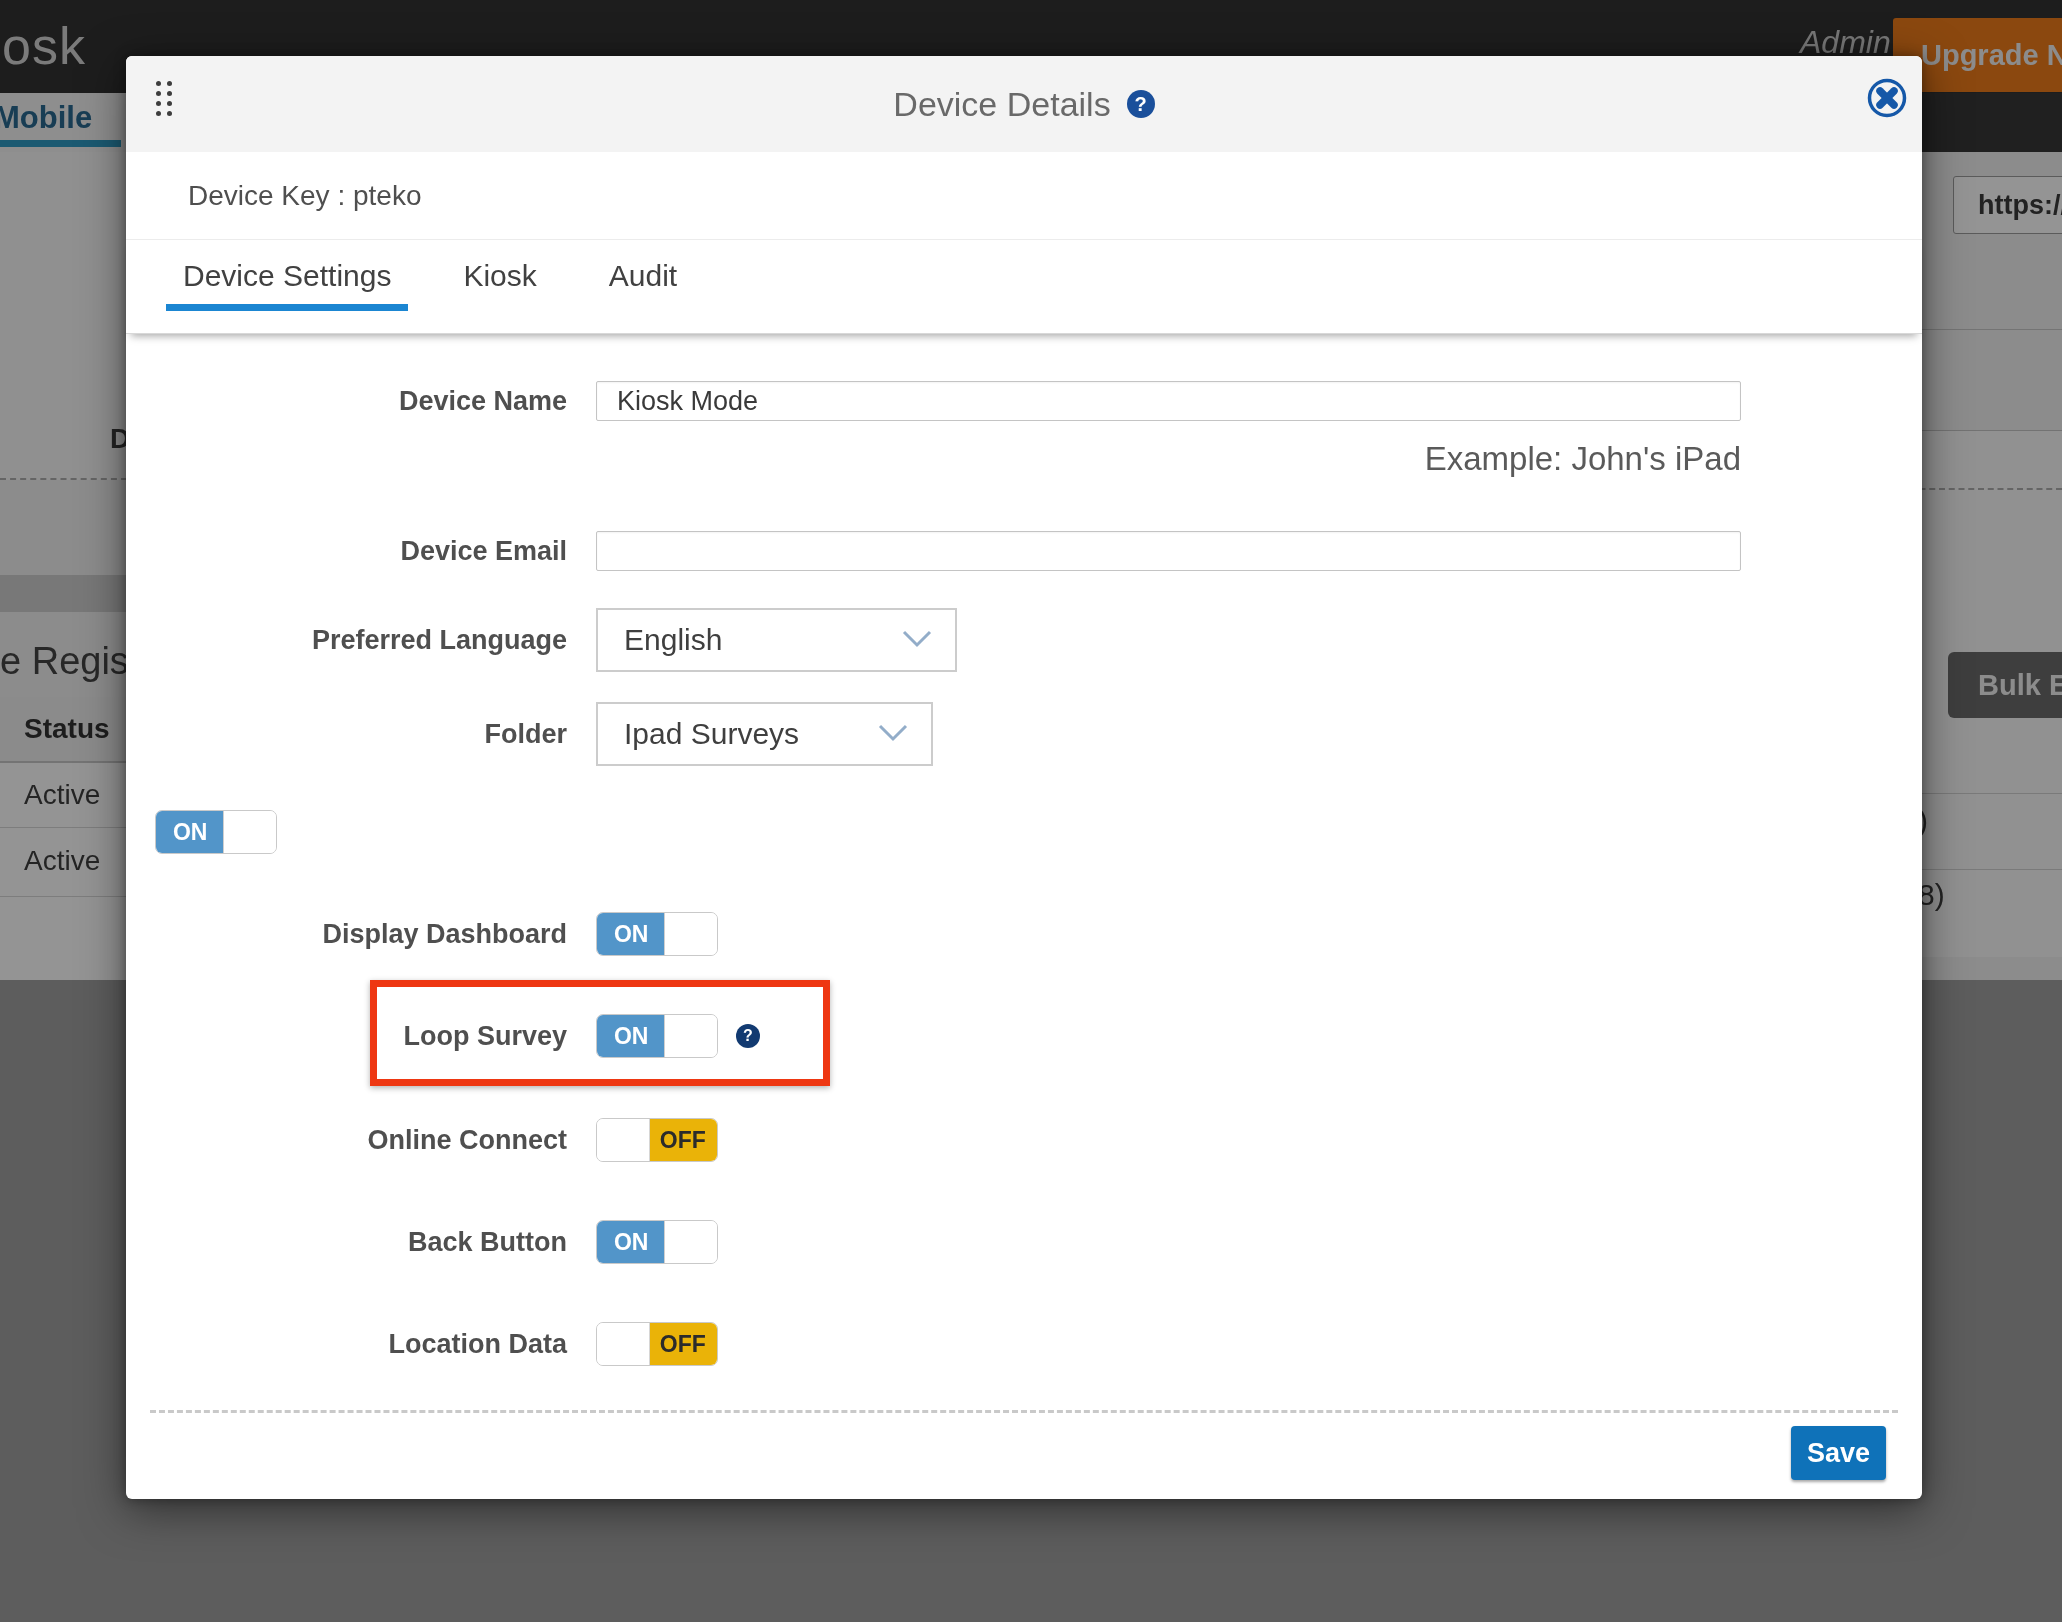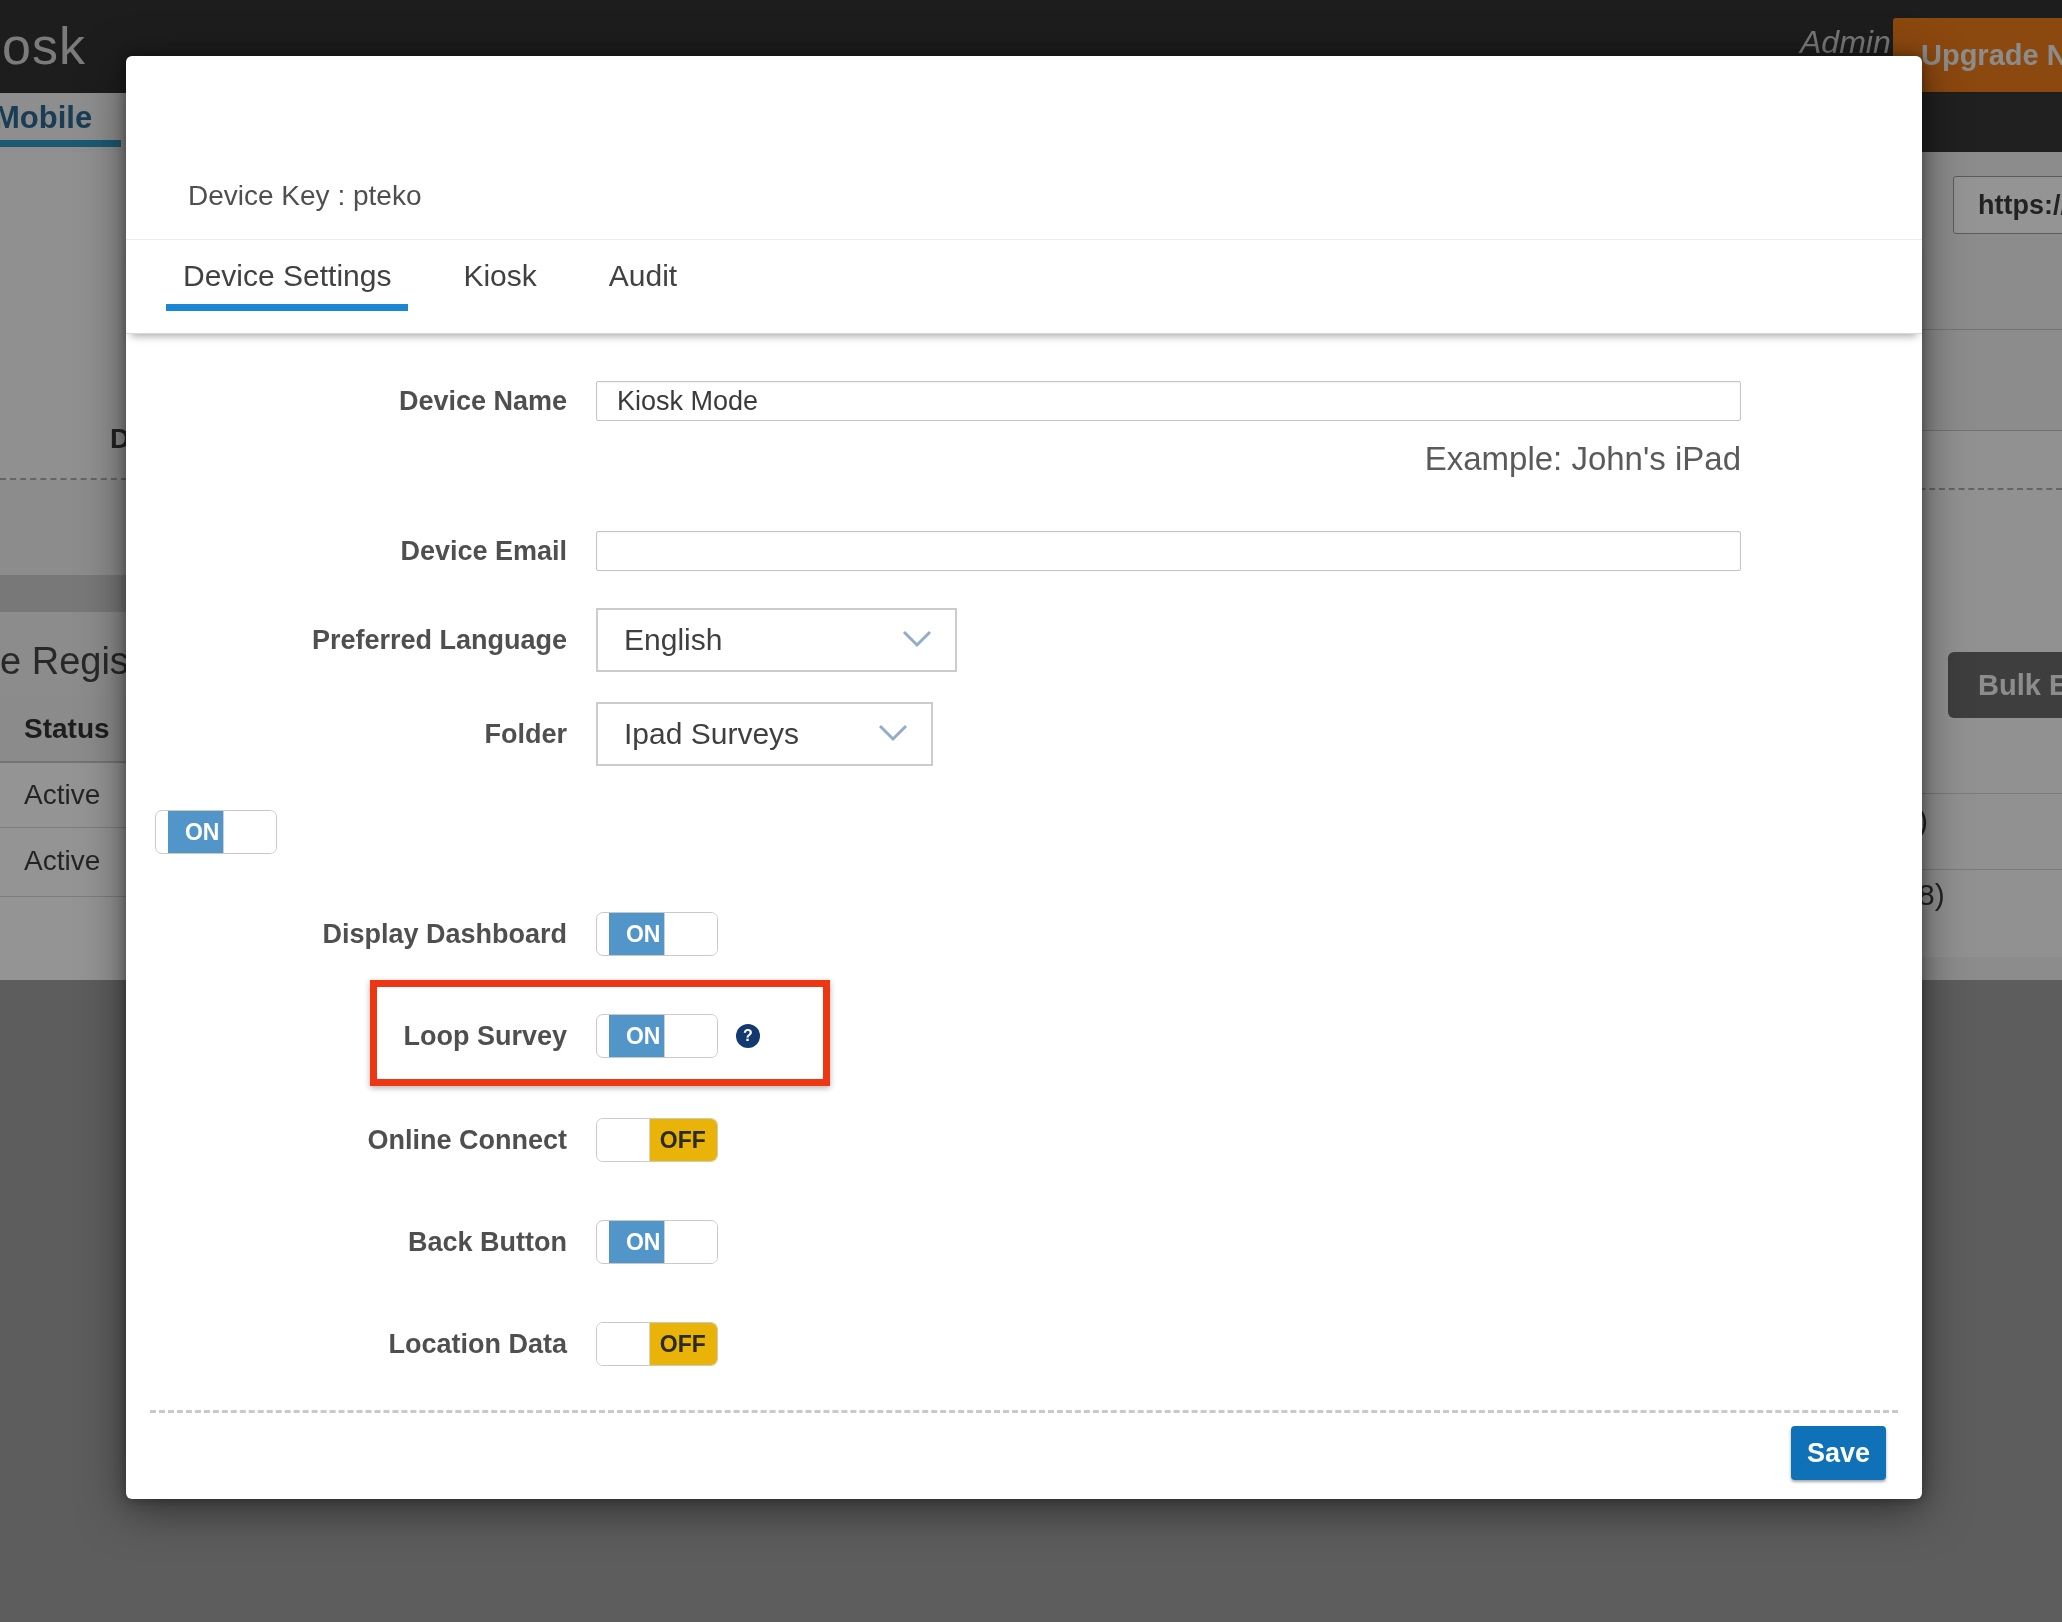--- a/index.html
+++ b/index.html
@@ -83,21 +83,21 @@
     align-items:center;justify-content:space-between;padding:0 22px 0 26px;cursor:pointer;}
   .selectbox .sval{font-size:30px;color:#3f3f3f;}
   .sel-lang{width:361px;}
   .sel-folder{width:337px;}
 
   .toggle{position:relative;width:122px;height:44px;border:1px solid #c9c9c9;border-radius:7px;background:#fff;
     overflow:hidden;cursor:pointer;box-sizing:border-box;}
   .toggle .seg{position:absolute;top:0;bottom:0;display:flex;align-items:center;justify-content:center;
     font-size:23px;font-weight:bold;}
   .toggle .knob{position:absolute;top:0;bottom:0;background:#fff;}
-  .toggle.on .seg{left:12px;width:57%;background:var(--toggle-on-blue,#5295c9);color:#fff;}
+  .toggle.on .seg{left:0;width:57%;background:var(--toggle-on-blue,#5295c9);color:#fff;}
   .toggle.on .knob{right:0;width:43%;border-left:1px solid #cfcfcf;}
   .toggle.off .knob{left:0;width:43%;border-right:1px solid #d6d6d6;}
   .toggle.off .seg{right:0;width:57%;background:#eab308;color:#2b2b2b;}
 
   .loop-help{width:24px;height:24px;border-radius:50%;background:#123a71;color:#fff;margin-left:18px;
     display:flex;align-items:center;justify-content:center;font-size:16px;font-weight:bold;}
   .loop-help::after{content:"?";}
 
   .dashsep{left:24px;top:1076px;width:1748px;border-top:3px dashed #c9c9c9;}
   .save-btn{left:1665px;top:1092px;width:95px;height:54px;background:var(--save-blue,#0f72b9);border:none;border-radius:4px;
@@ -138,20 +138,43 @@
 <div class="abs bg-bulkedit">Bulk Edit</div>
 <div class="abs bg-rline1"></div>
 <div class="abs bg-rline2"></div>
 <div class="abs bg-frag1">)</div>
 <div class="abs bg-frag2">8)</div>
 
 <div class="abs overlay"></div>
 
 <div class="abs modal">
 
+  <div class="abs m-header">
+    <div class="abs drag-handle">
+      <i></i>
+        <i></i>
+        <i></i>
+        <i></i>
+        <i></i>
+        <i></i>
+        <i></i>
+        <i></i>
+    </div>
+    <div class="abs m-title-wrap">
+      <span class="m-title">Device Details</span>
+      <span class="qbadge"></span>
+    </div>
+    <div class="abs close-btn">
+      <svg width="44" height="44" viewBox="0 0 44 44">
+        <circle cx="22" cy="22" r="17.5" fill="none" stroke="#1558a8" stroke-width="3.5"></circle>
+        <line x1="15" y1="15" x2="29" y2="29" stroke="#1558a8" stroke-width="7.5" stroke-linecap="round"></line>
+        <line x1="29" y1="15" x2="15" y2="29" stroke="#1558a8" stroke-width="7.5" stroke-linecap="round"></line>
+      </svg>
+    </div>
+  </div>
 
   <div class="abs key-row">
     <span class="abs key-left">Device Key : pteko</span>
   </div>
 
   <div class="tabs abs">
     <span class="tab active">Device Settings</span>
     <span class="tab">Kiosk</span>
     <span class="tab">Audit</span>
   </div>

